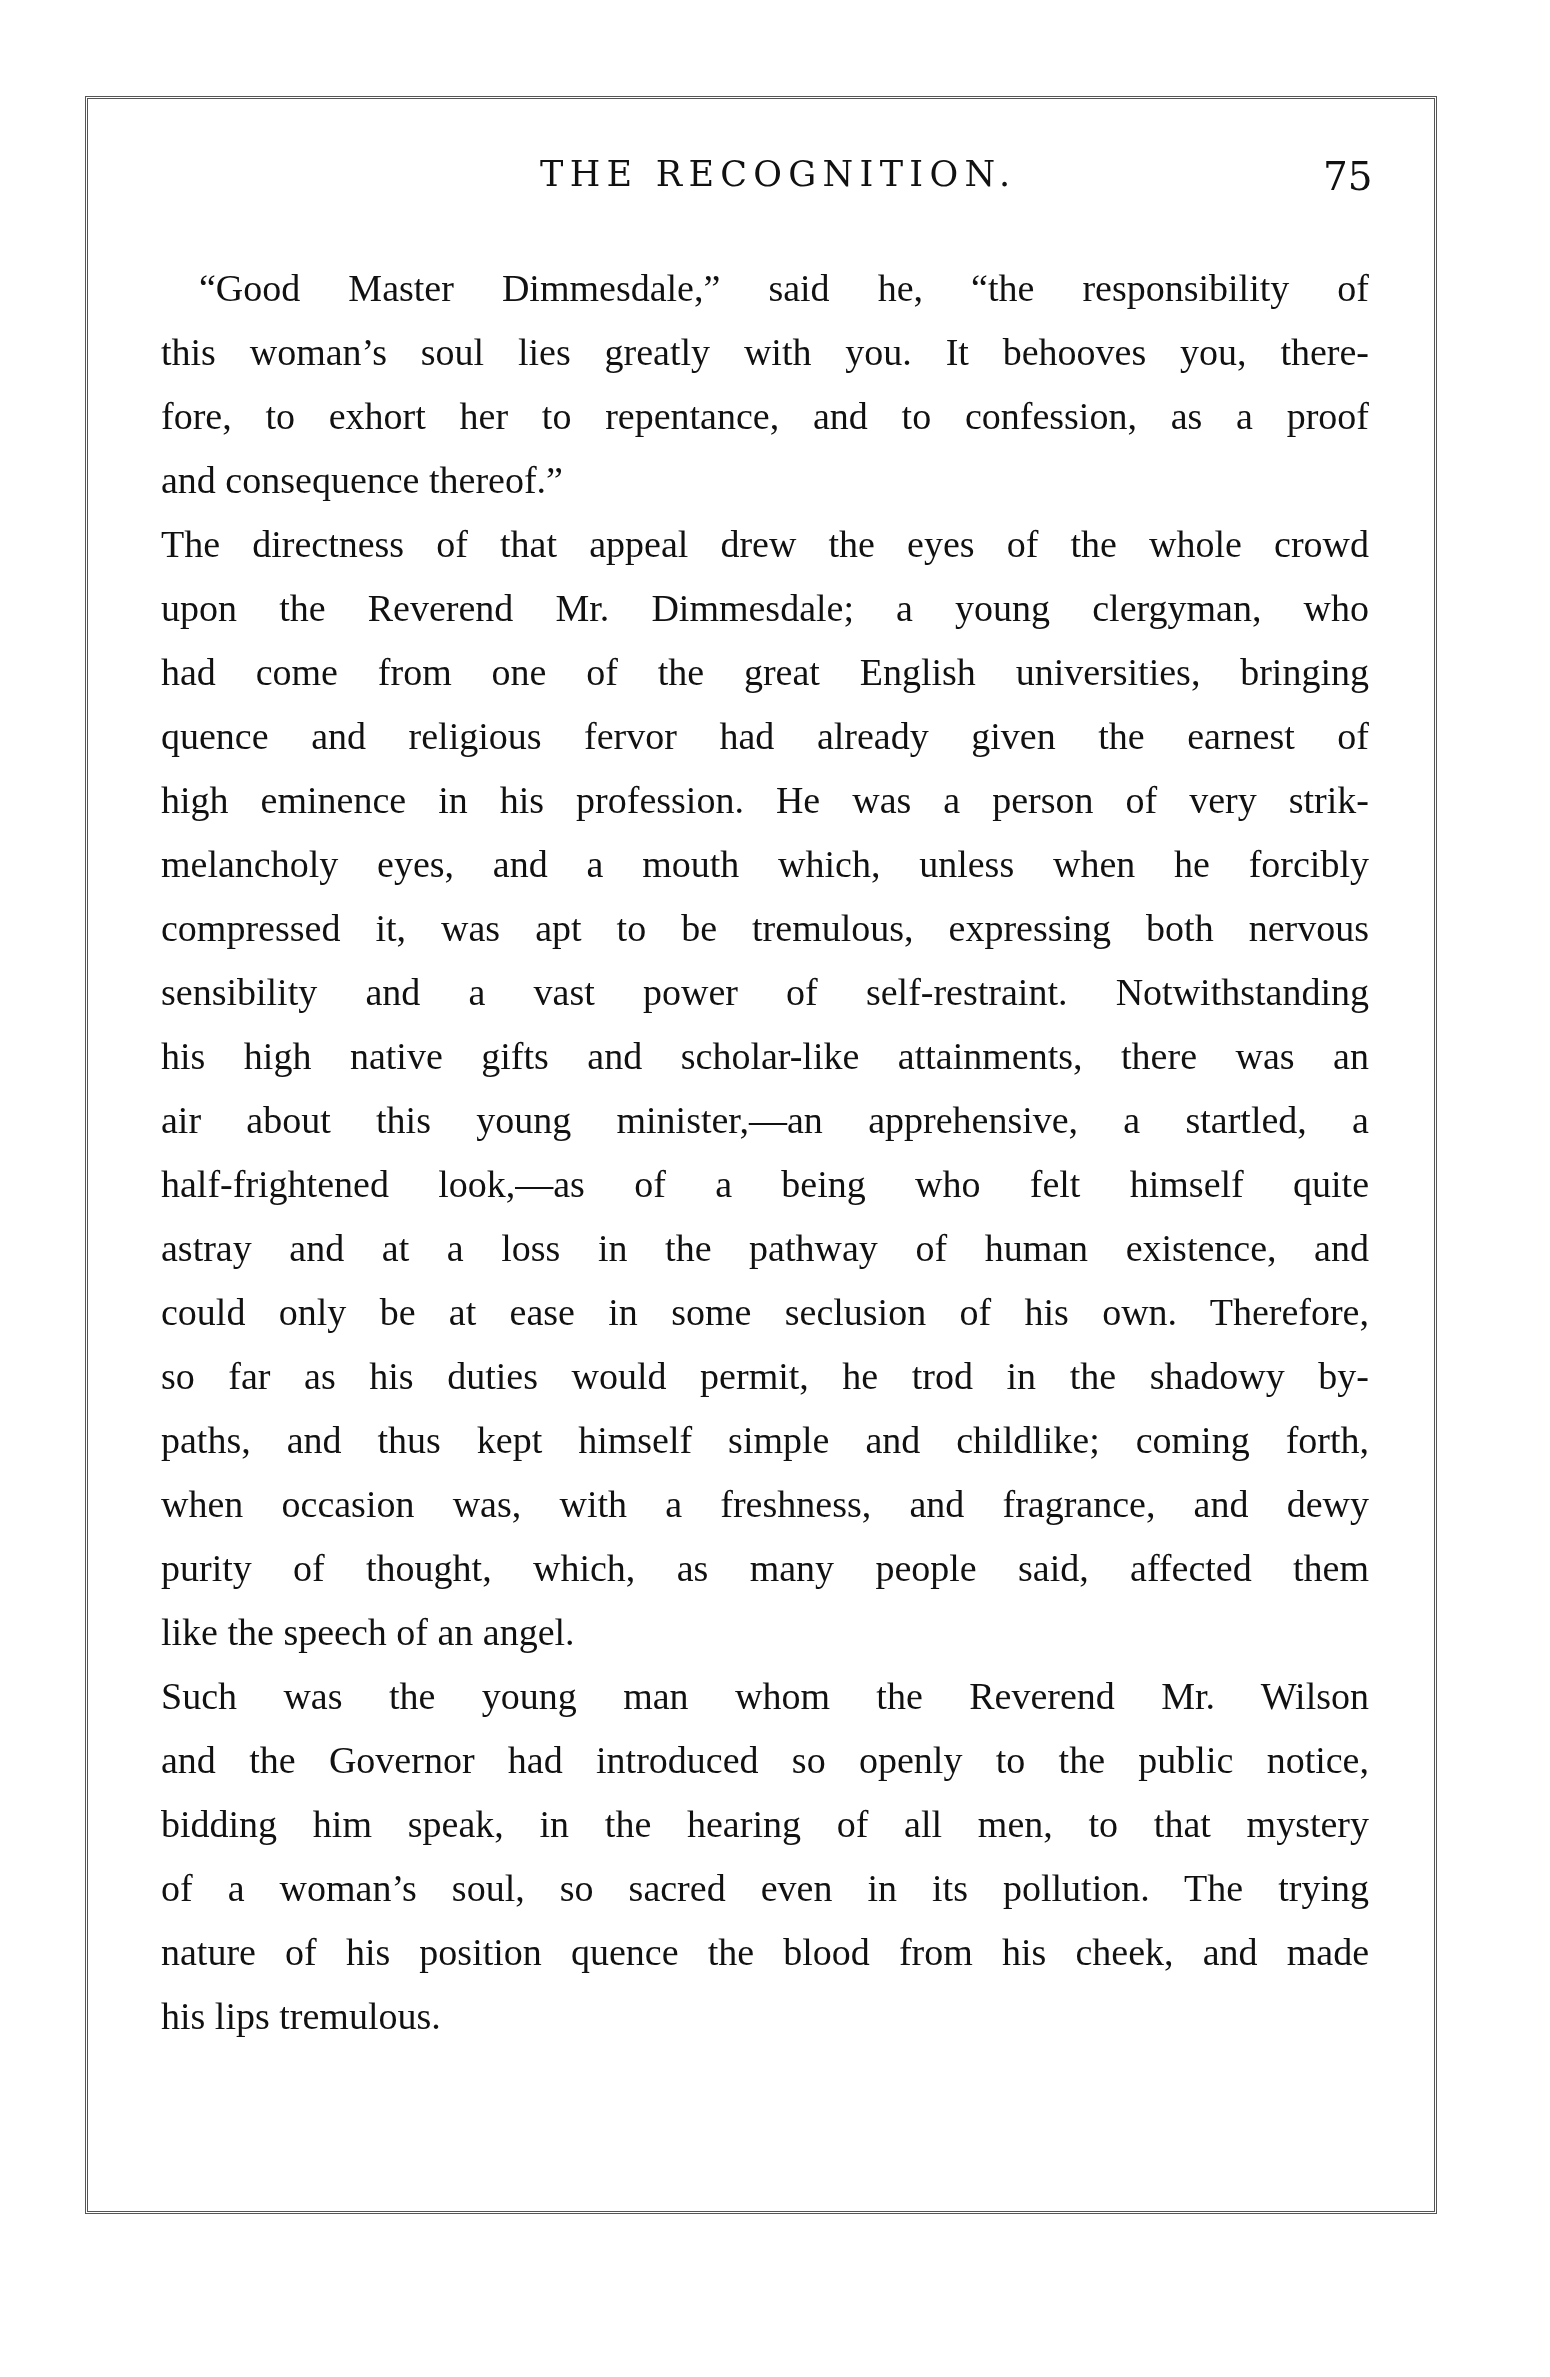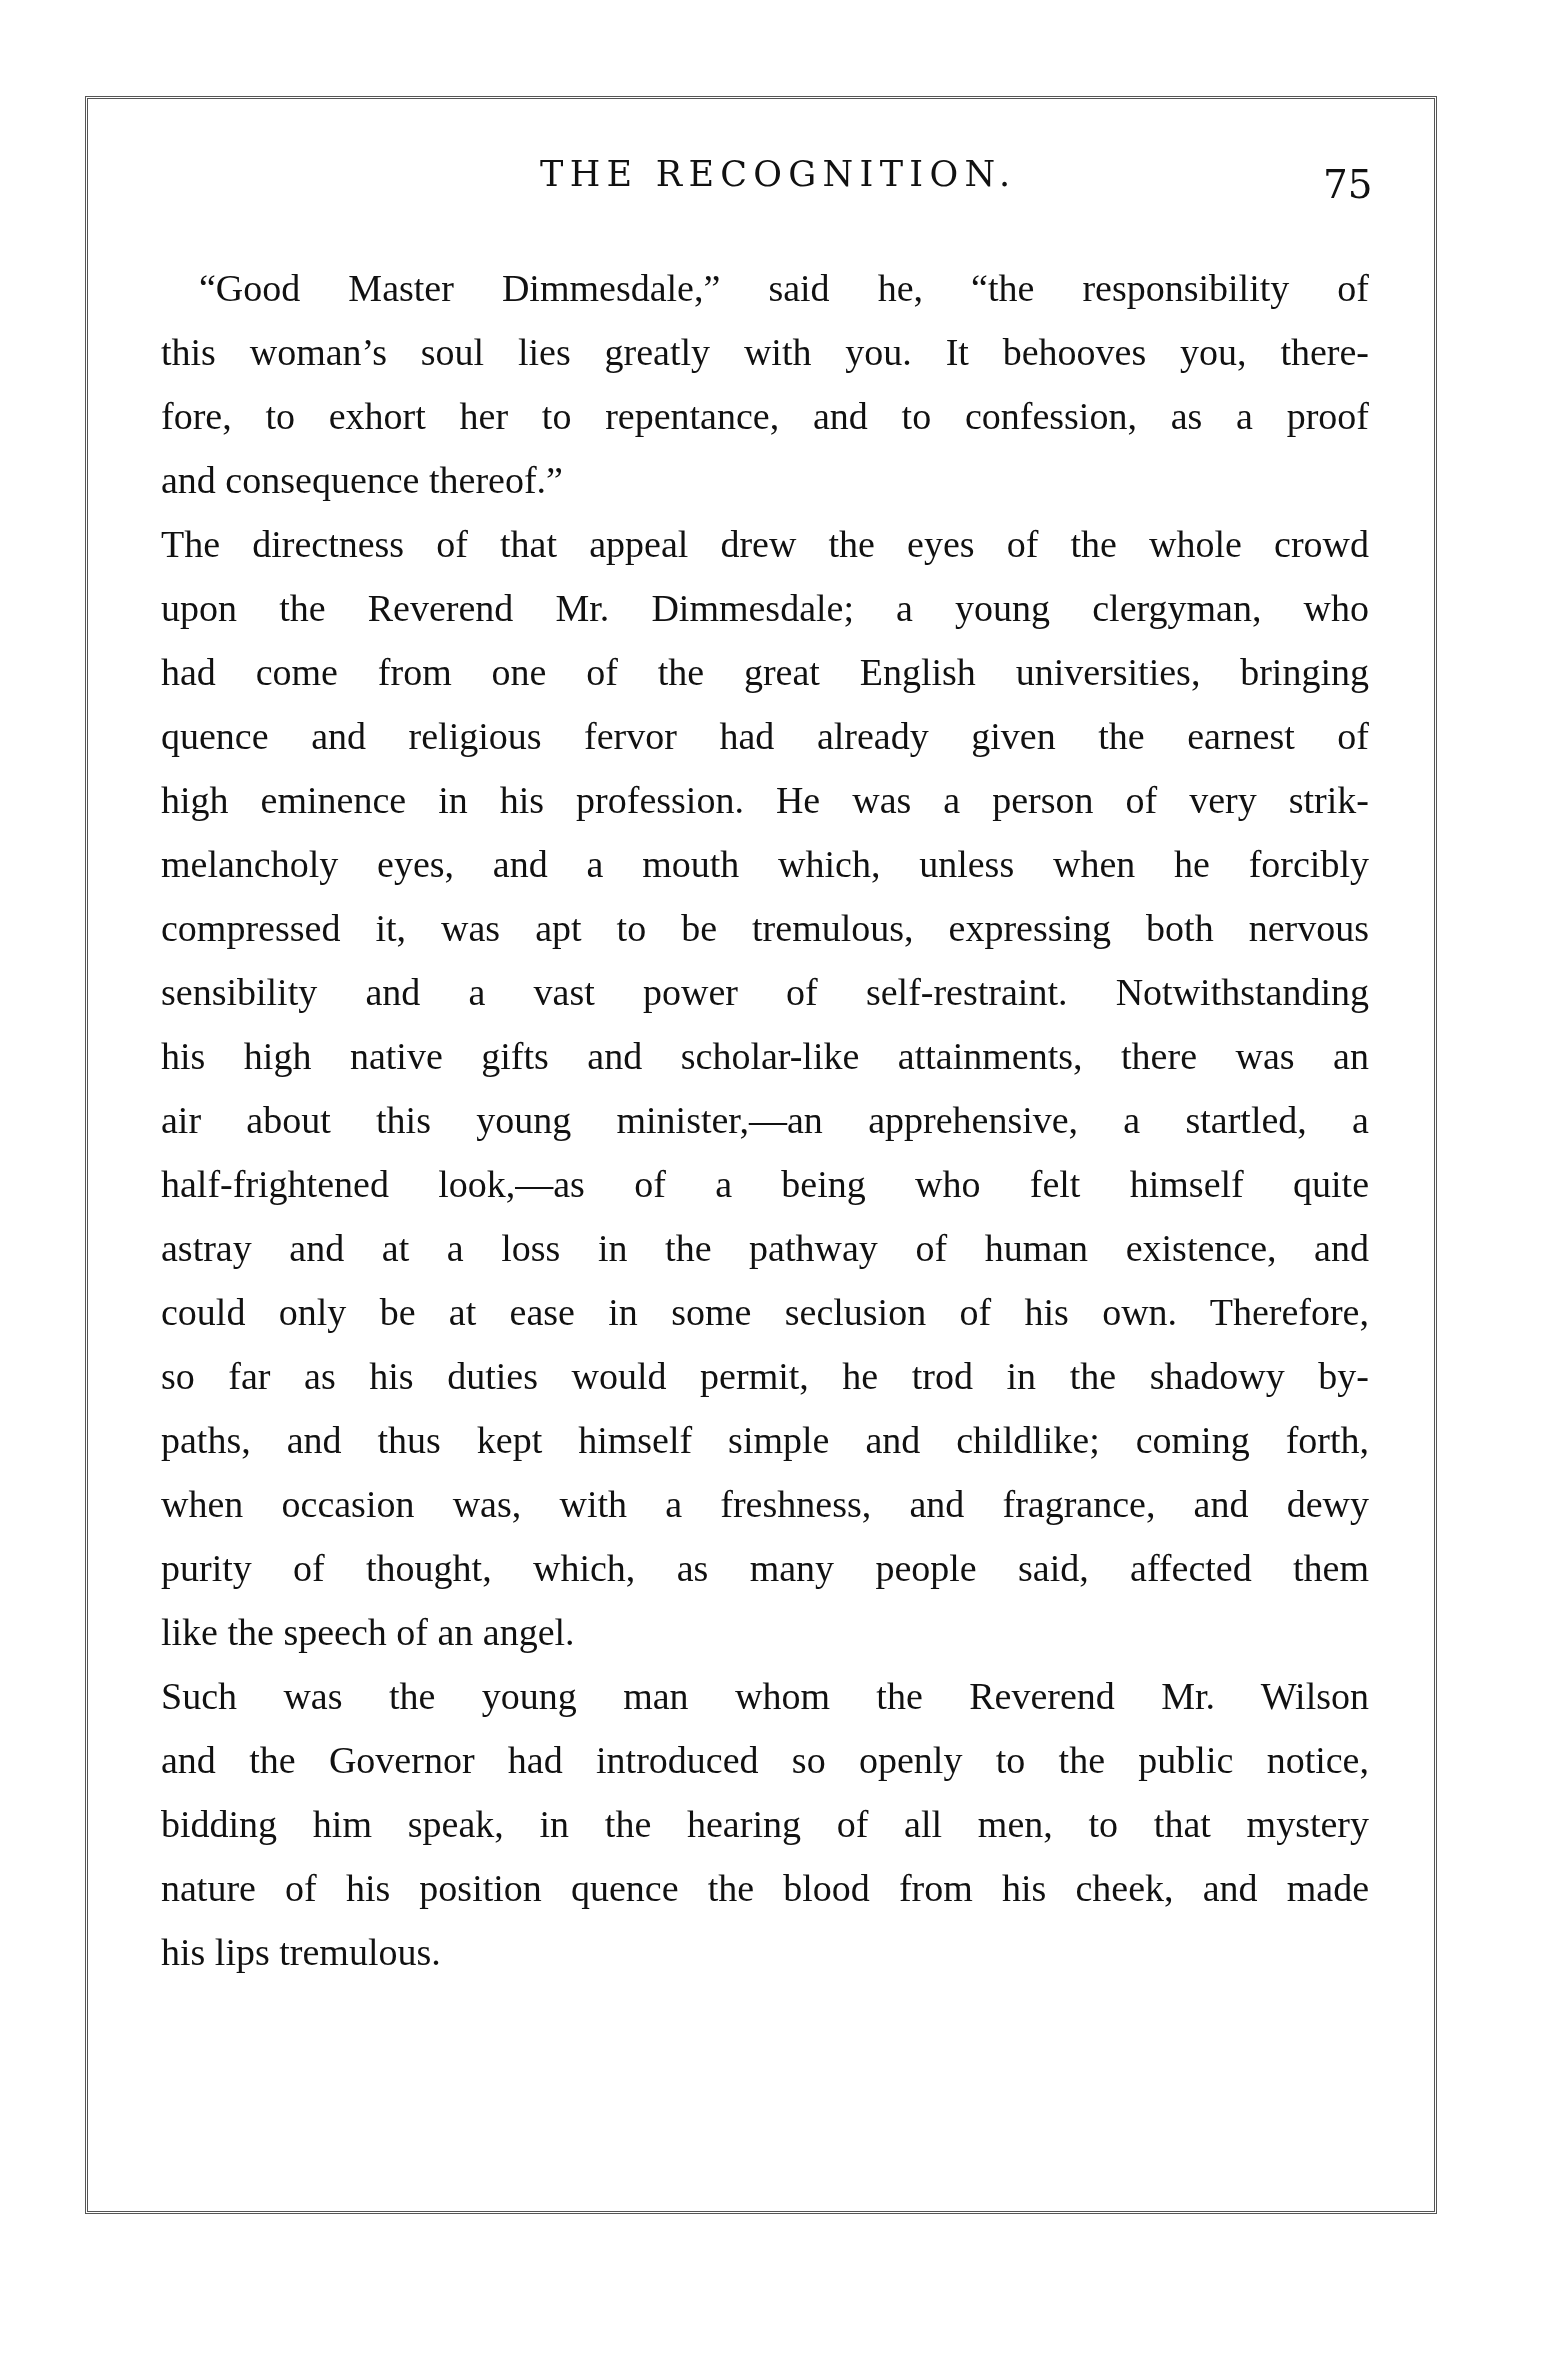--- a/index.html
+++ b/index.html
@@ -9,21 +9,21 @@
     border: 3.1px double #555; box-sizing: border-box;
   }
   .header {
     position: absolute; top: 154px; left: 0; width: 1551px; height: 55px;
     font-family: "DejaVu Serif", serif; color: #111;
   }
   .running-head {
     position: absolute; left: 540px; top: 0; font-size: 35px; letter-spacing: 6.3px;
   }
   .page-number {
-    position: absolute; left: 1323px; top: 8px; font-size: 39px;
+    position: absolute; left: 1323px; top: 0; font-size: 39px;
   }
   .text {
     position: absolute; left: 161px; top: 256px; width: 1208px;
     font-family: Liberation Serif, serif; font-size: 38px; color: #111;
   }
   .line {
     height: 64px; line-height: 64px; white-space: nowrap;
     text-align: justify; text-align-last: justify;
   }
   .line.last { text-align-last: left; }
@@ -63,17 +63,18 @@
     <div class="line">so far as his duties would permit, he trod in the shadowy by-</div>
     <div class="line">paths, and thus kept himself simple and childlike; coming forth,</div>
     <div class="line">when occasion was, with a freshness, and fragrance, and dewy</div>
     <div class="line">purity of thought, which, as many people said, affected them</div>
     <div class="line last">like the speech of an angel.</div>
   </div>
   <div>
     <div class="line">Such was the young man whom the Reverend Mr. Wilson</div>
     <div class="line">and the Governor had introduced so openly to the public notice,</div>
     <div class="line">bidding him speak, in the hearing of all men, to that mystery</div>
+    <div class="line">of a woman’s soul, so sacred even in its pollution. The trying</div>
     <div class="line">nature of his position quence the blood from his cheek, and made</div>
     <div class="line last">his lips tremulous.</div>
   </div>
 </div>
 
 
 </body></html>

